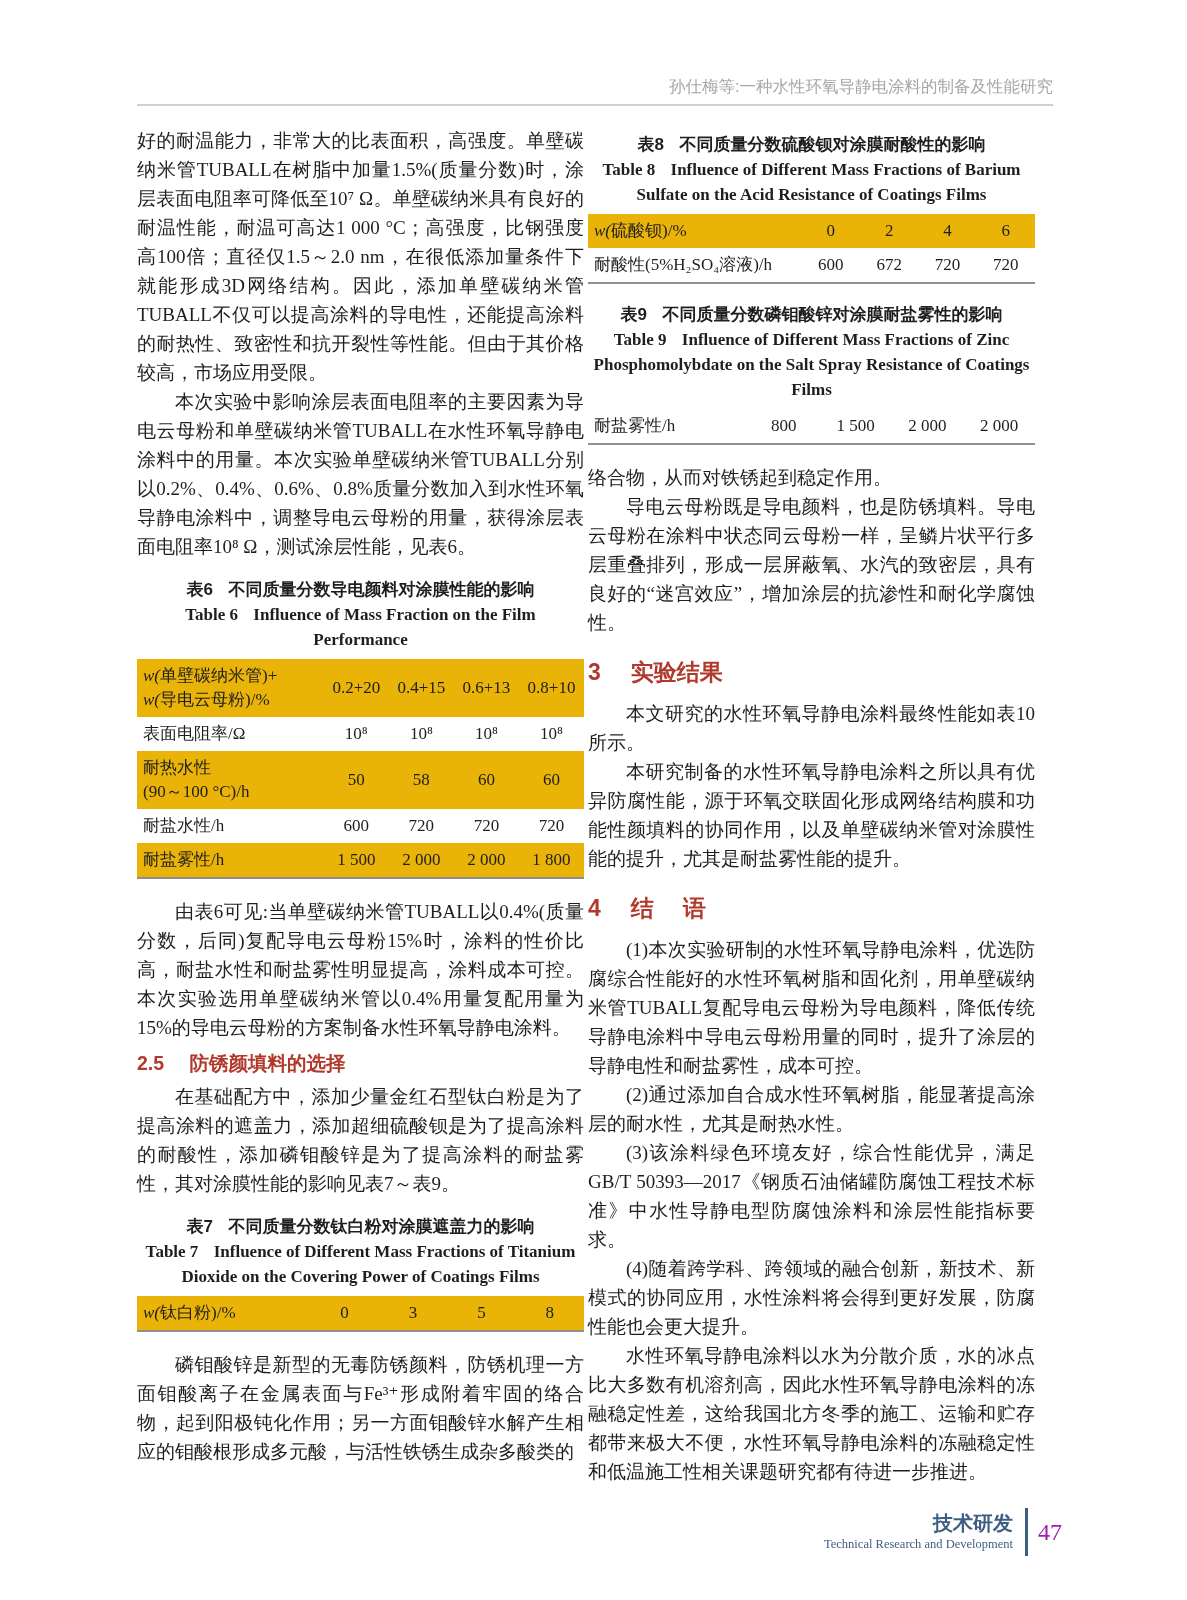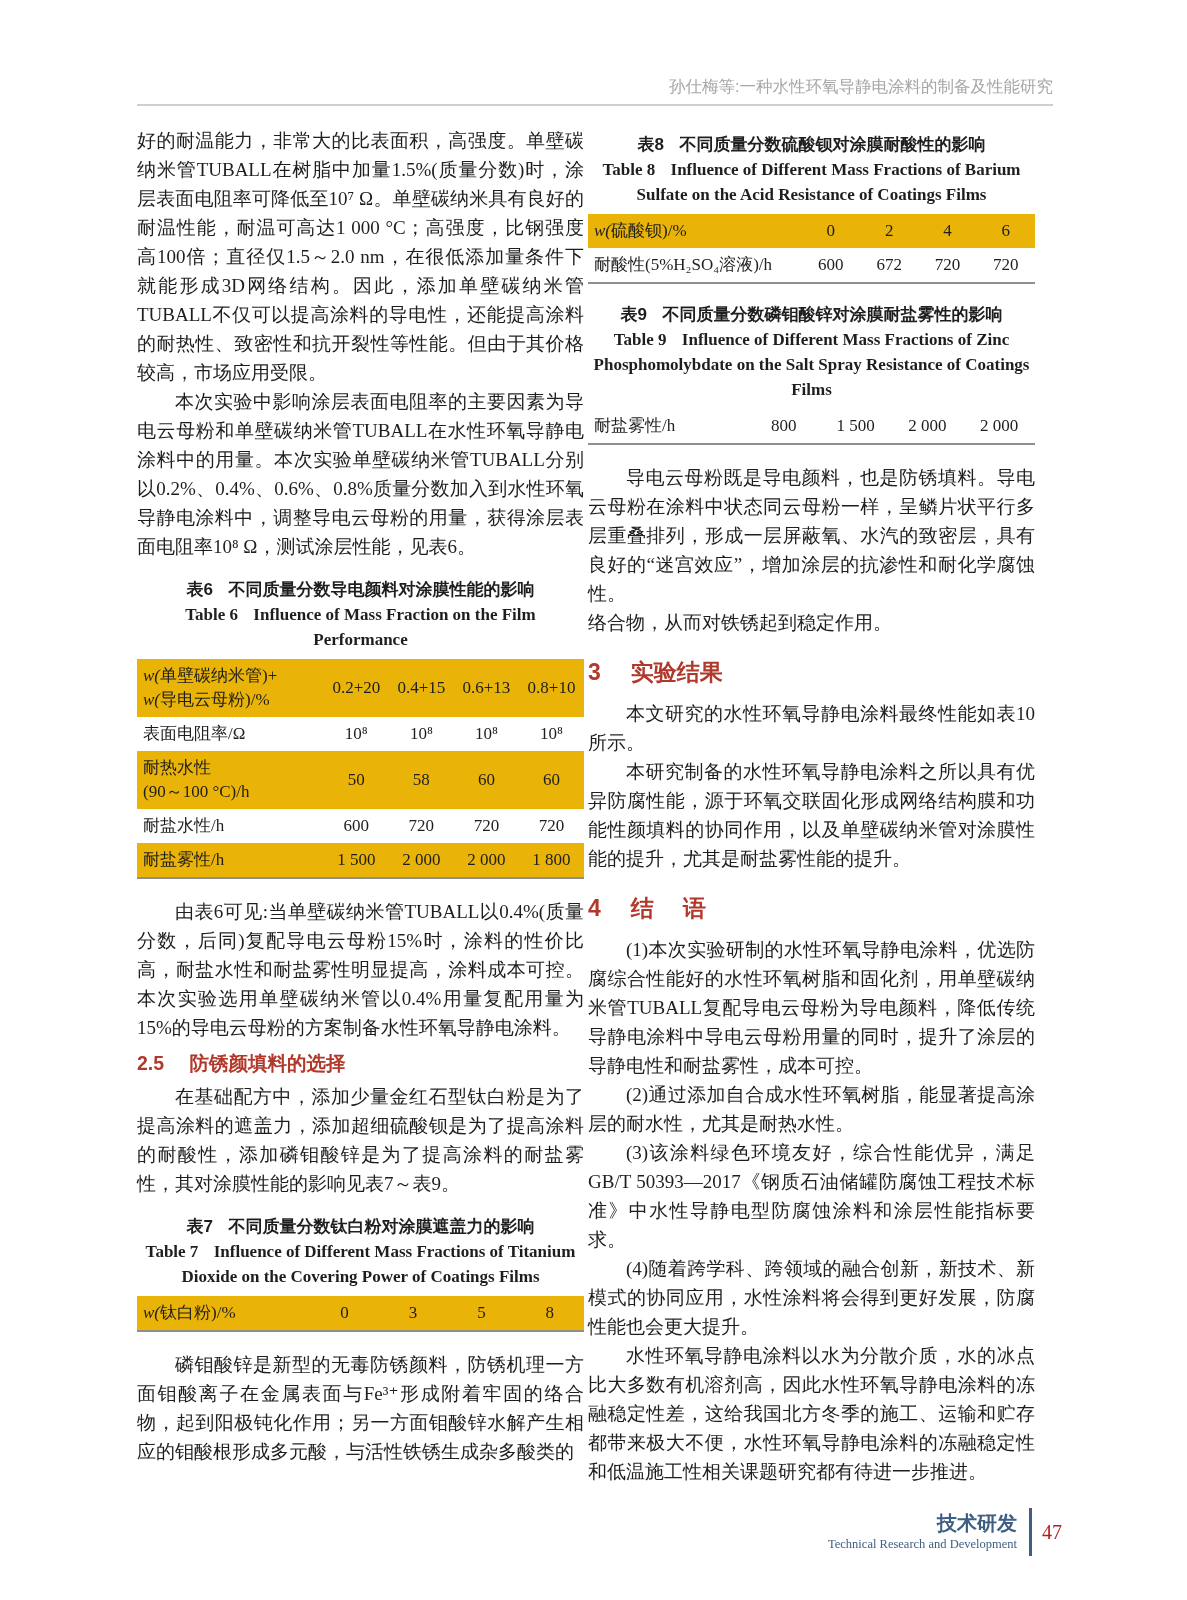--- a/index.html
+++ b/index.html
@@ -50,21 +50,21 @@
   .t7 .lbl { width:37%; }
   .t8 .lbl { width:46%; }
   .t9 .lbl { width:34%; }
   .wfirst::first-letter { font-style:italic; }
 
   .footer { position:absolute; right:125px; bottom:44px; display:flex; align-items:center; }
   .footer-labels { text-align:right; color:#3e5e82; }
   .f-zh { font-family:"Liberation Sans","DejaVu Sans",sans-serif; font-weight:bold; font-size:20px; line-height:22px; }
   .f-en { font-family:"Liberation Serif","DejaVu Serif",serif; font-size:12.5px; line-height:16px; margin-top:2px; }
   .f-bar { width:3px; height:48px; background:#3e5e82; margin:0 10px 0 12px; }
-  .f-num { font-size:20px; color:#b91c1c; font-family:"Liberation Serif","DejaVu Serif",serif; }
+  .f-num { font-size:24px; color:#a21caf; font-family:"Liberation Serif","DejaVu Serif",serif; }
 </style>
 </head>
 <body>
 
 <div class="page">
   <div class="content">
 
     <div class="running-head">孙仕梅等:一种水性环氧导静电涂料的制备及性能研究</div>
     <div class="head-rule"></div>
 
@@ -197,22 +197,22 @@
           <tr>
             <td class="lbl">耐盐雾性/h</td>
             <td class="val">800</td>
             <td class="val">1 500</td>
             <td class="val">2 000</td>
             <td class="val">2 000</td>
           </tr>
         </tbody>
           </table>
 
+        <p class="para noindent">络合物，从而对铁锈起到稳定作用。</p>
         <p class="para">导电云母粉既是导电颜料，也是防锈填料。导电云母粉在涂料中状态同云母粉一样，呈鳞片状平行多层重叠排列，形成一层屏蔽氧、水汽的致密层，具有良好的“迷宫效应”，增加涂层的抗渗性和耐化学腐蚀性。</p>
-        <p class="para noindent">络合物，从而对铁锈起到稳定作用。</p>
 
         <div class="h-big">
           <span class="h-num">3</span><span>实验结果</span>
         </div>
 
         <p class="para">本文研究的水性环氧导静电涂料最终性能如表10所示。</p>
         <p class="para">本研究制备的水性环氧导静电涂料之所以具有优异防腐性能，源于环氧交联固化形成网络结构膜和功能性颜填料的协同作用，以及单壁碳纳米管对涂膜性能的提升，尤其是耐盐雾性能的提升。</p>
 
         <div class="h-big">
           <span class="h-num">4</span><span class="h4-text">结 语</span>

